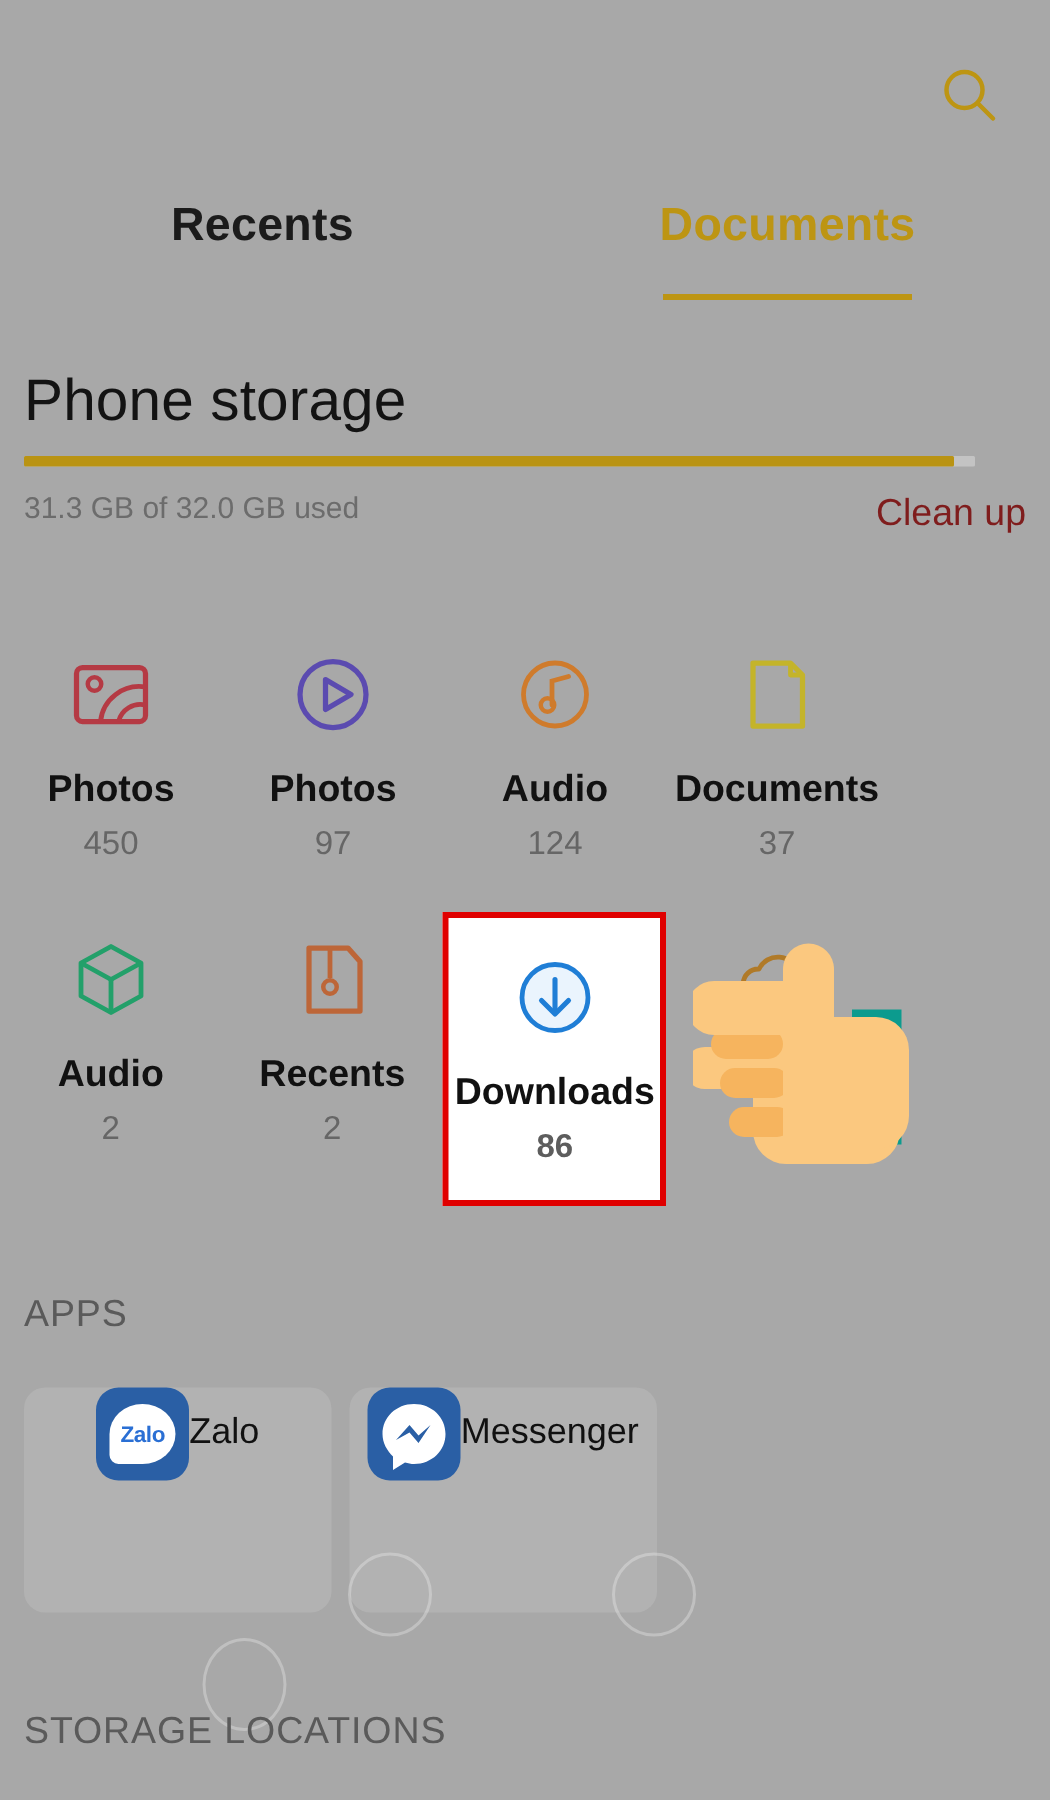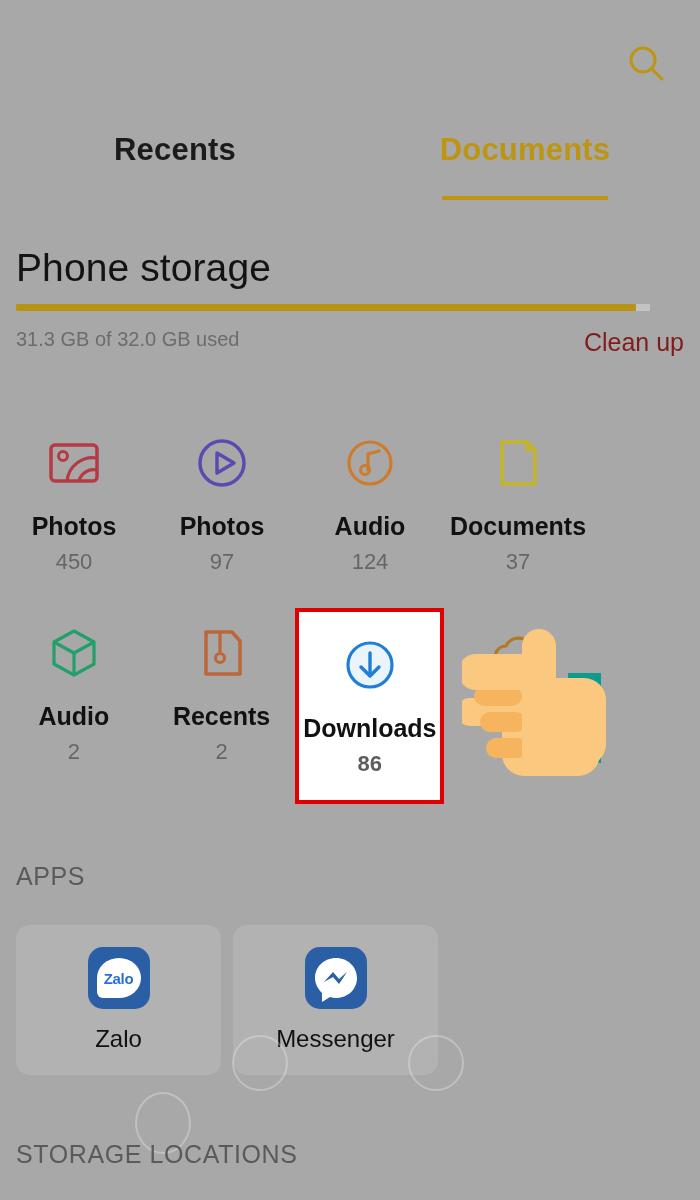--- a/index.html
+++ b/index.html
@@ -184,22 +184,21 @@
     left: 16px;
     display: flex;
     gap: 12px;
   }
   .app-card {
     width: 205px;
     height: 150px;
     background: rgba(190,190,190,0.45);
     border-radius: 14px;
     display: flex;
-    flex-direction: column;
-    align-items: center;
+    flex-direction: row;
     justify-content: center;
   }
   .app-icon {
     width: 62px;
     height: 62px;
     border-radius: 15px;
     background: #2a5fa5;
     display: flex;
     align-items: center;
     justify-content: center;

